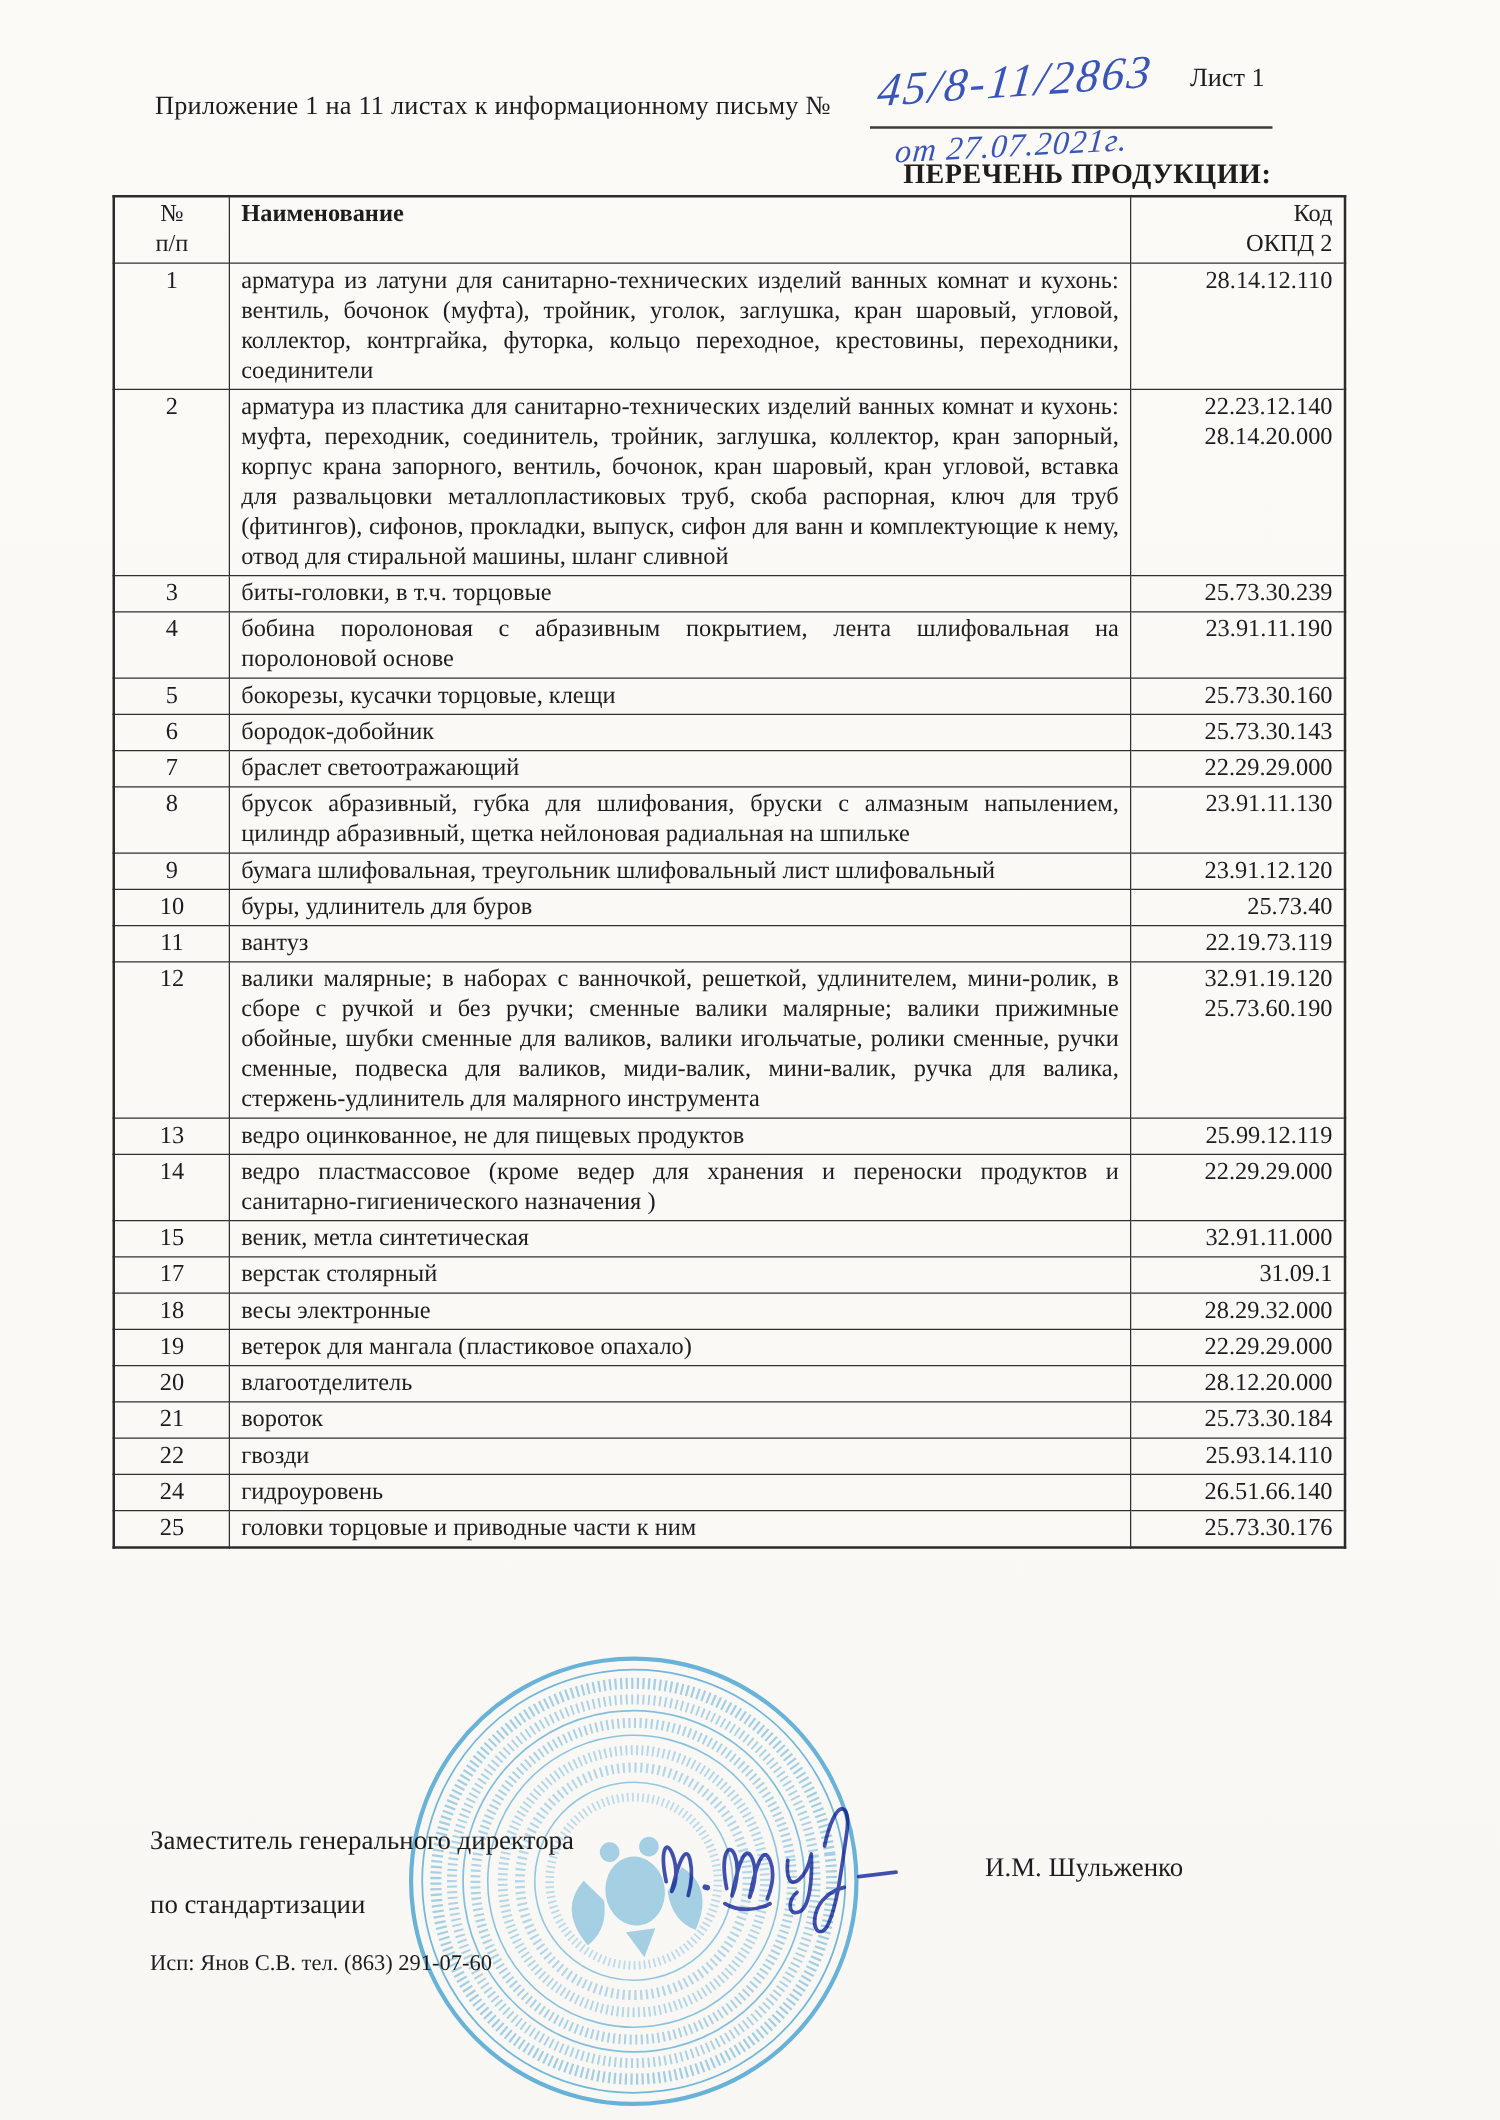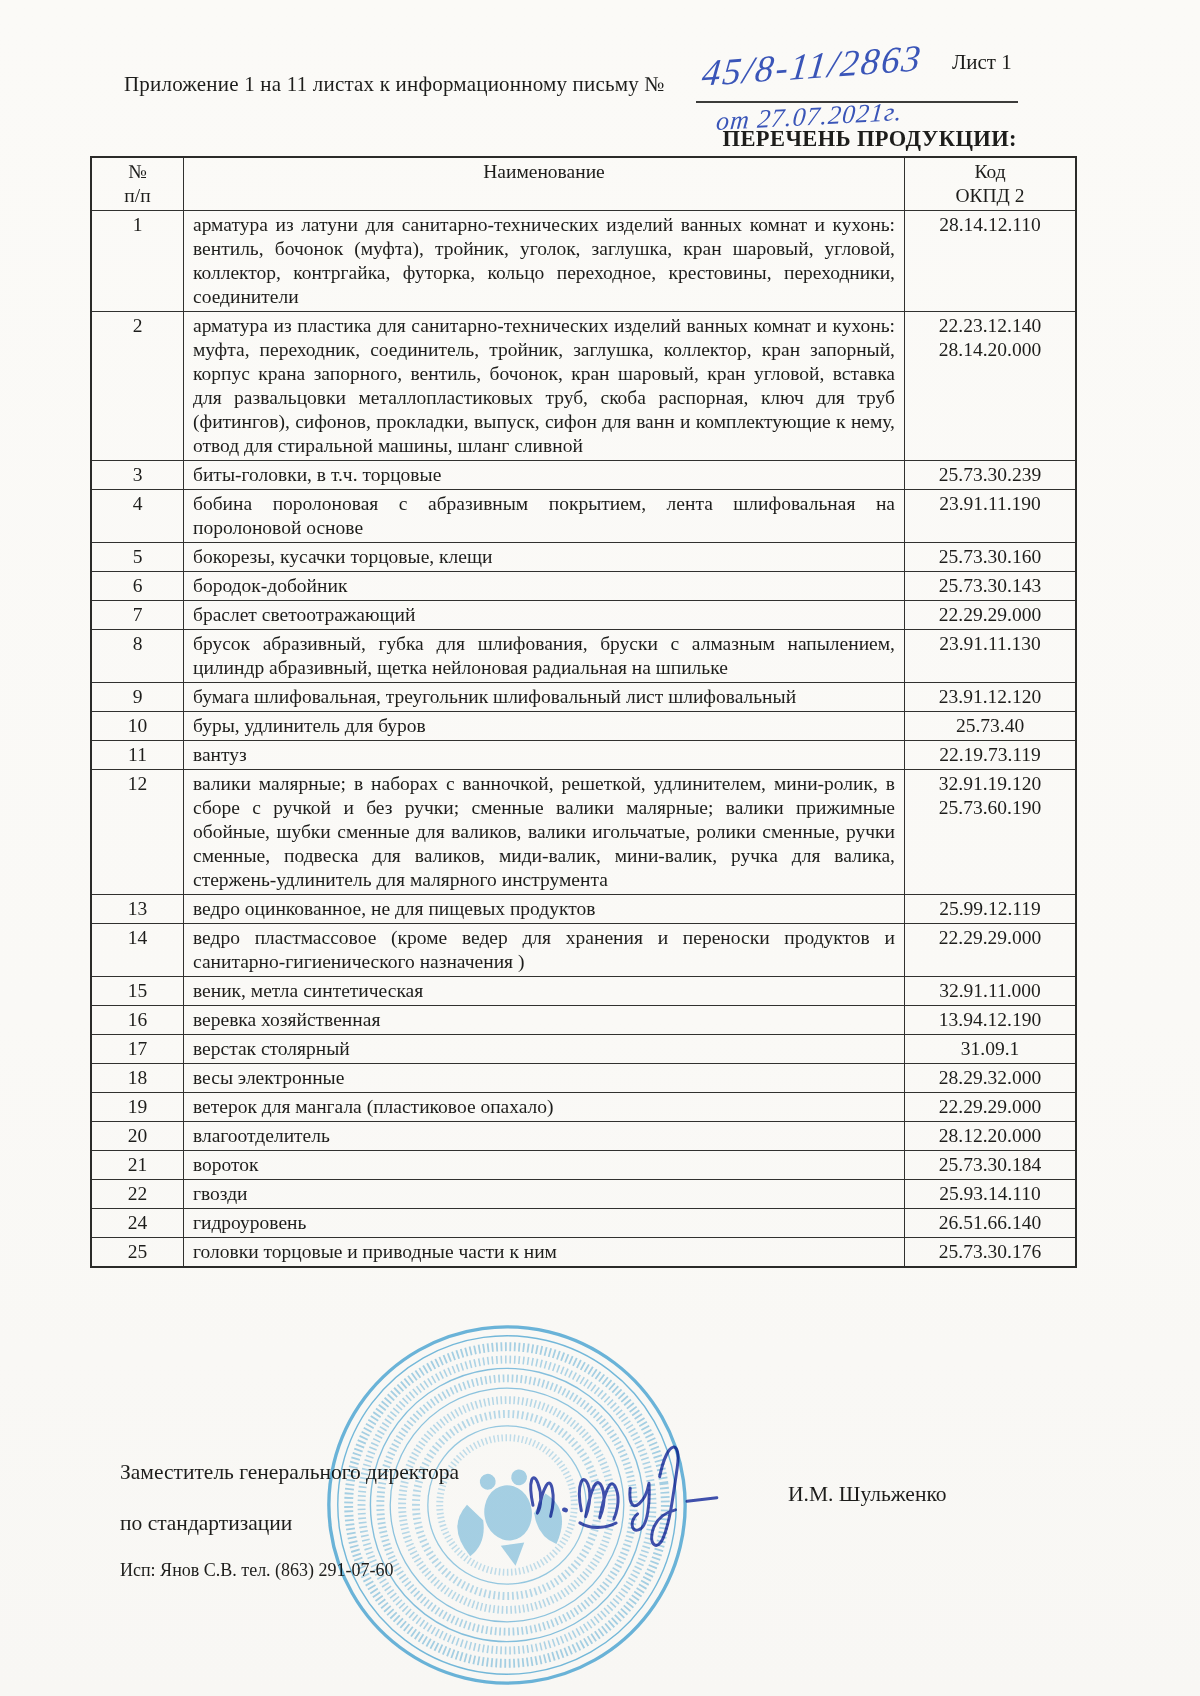--- a/index.html
+++ b/index.html
@@ -23,22 +23,22 @@
     position:absolute;top:156px;left:90px;width:927px;
     border-collapse:collapse;table-layout:fixed;
     font-size:19.5px;line-height:24px;
   }
   table.products th,table.products td{
     border:1.6px solid #31312f;
     padding:2px 9px;vertical-align:top;
   }
   table.products{border:2.2px solid #2b2b29;}
   th.col-num,td.c-num{width:73px;text-align:center;padding-left:2px;padding-right:2px;}
-  th.col-name{width:702px;text-align:center;}
-  th.col-code,td.c-code{width:152px;text-align:center;padding-left:4px;padding-right:4px;}
+  th.col-name{width:702px;text-align:left;font-weight:bold;}
+  th.col-code,td.c-code{width:152px;text-align:right;padding-left:4px;padding-right:4px;}
   th{font-weight:normal;padding-top:4px;padding-bottom:4px;}
   th span{display:block;}
   td.c-name{text-align:justify;}
   td.c-code div{white-space:nowrap;}
   .footer-position{position:absolute;top:1438px;left:120px;font-size:21.5px;line-height:34px;}
   .footer-position span{display:block;margin-top:17px;}
   .signer-name{position:absolute;top:1482px;left:788px;font-size:21.5px;}
   .executor-line{position:absolute;top:1560px;left:120px;font-size:18px;}
   .stamp{position:absolute;top:1315px;left:315px;width:385px;height:381px;mix-blend-mode:multiply;opacity:.88;filter:blur(.5px);}
   .signature{position:absolute;top:1422px;left:518px;width:232px;height:125px;mix-blend-mode:multiply;}
@@ -170,27 +170,20 @@
           <td class="c-name">ведро пластмассовое (кроме ведер для хранения и переноски продуктов и санитарно-гигиенического назначения )</td>
           <td class="c-code">
             <div>22.29.29.000</div>
           </td>
         </tr>
         <tr>
           <td class="c-num">15</td>
           <td class="c-name">веник, метла синтетическая</td>
           <td class="c-code">
             <div>32.91.11.000</div>
-          </td>
-        </tr>
-        <tr>
-          <td class="c-num">16</td>
-          <td class="c-name">веревка хозяйственная</td>
-          <td class="c-code">
-            <div>13.94.12.190</div>
           </td>
         </tr>
         <tr>
           <td class="c-num">17</td>
           <td class="c-name">верстак столярный</td>
           <td class="c-code">
             <div>31.09.1</div>
           </td>
         </tr>
         <tr>

